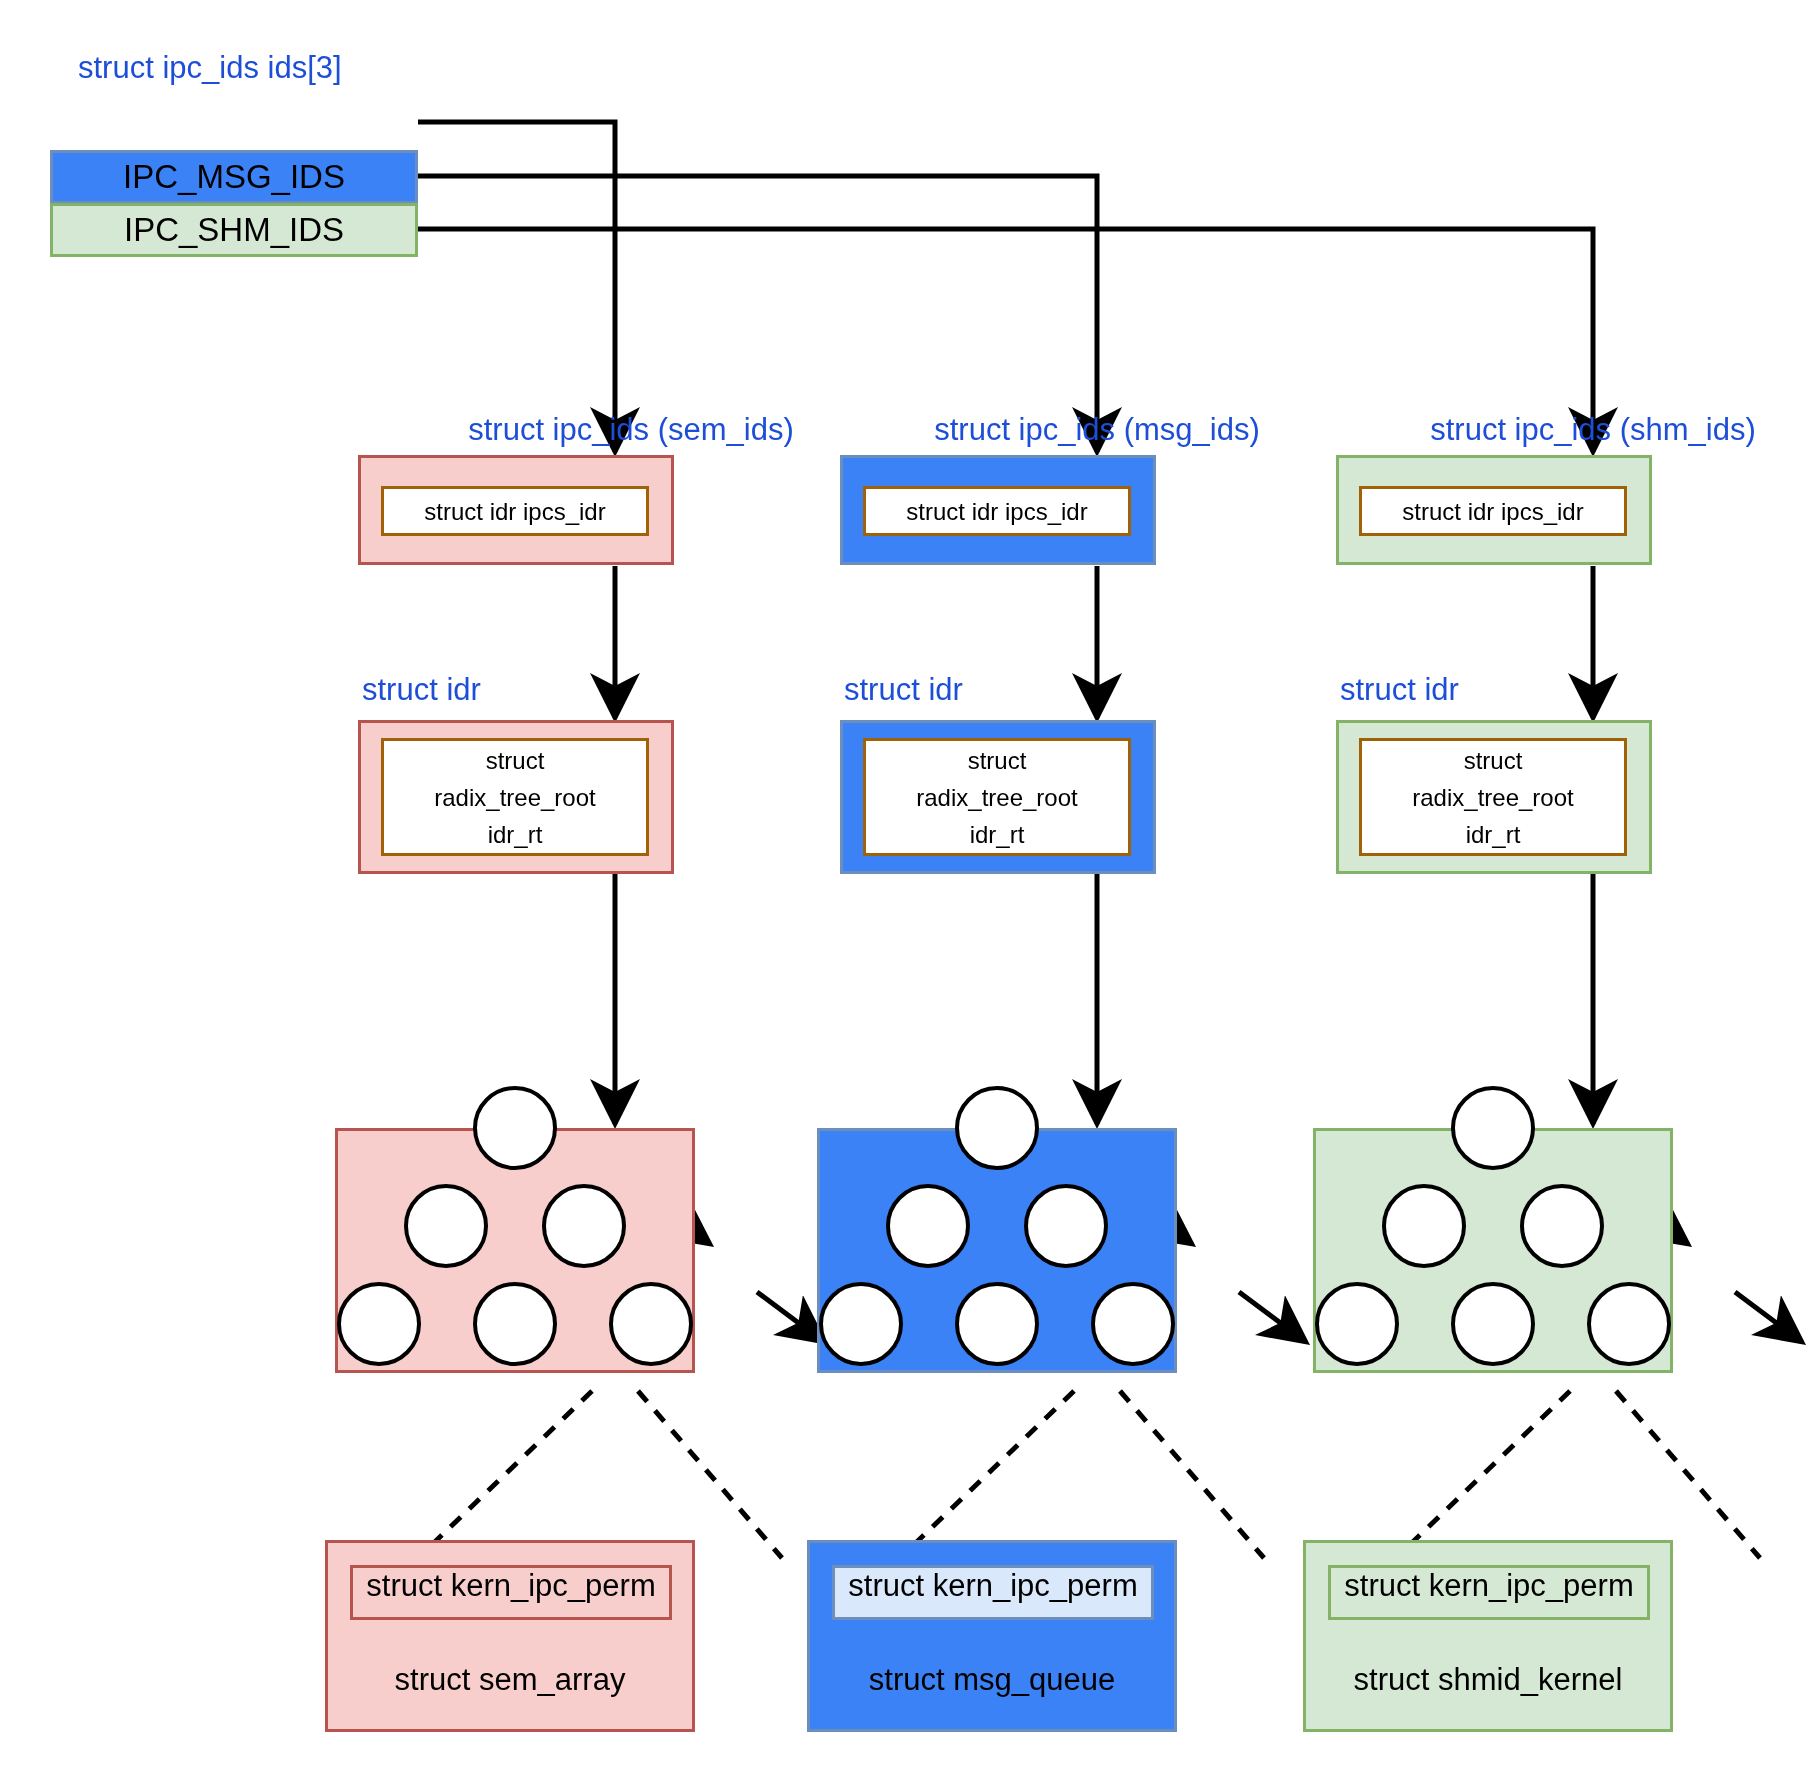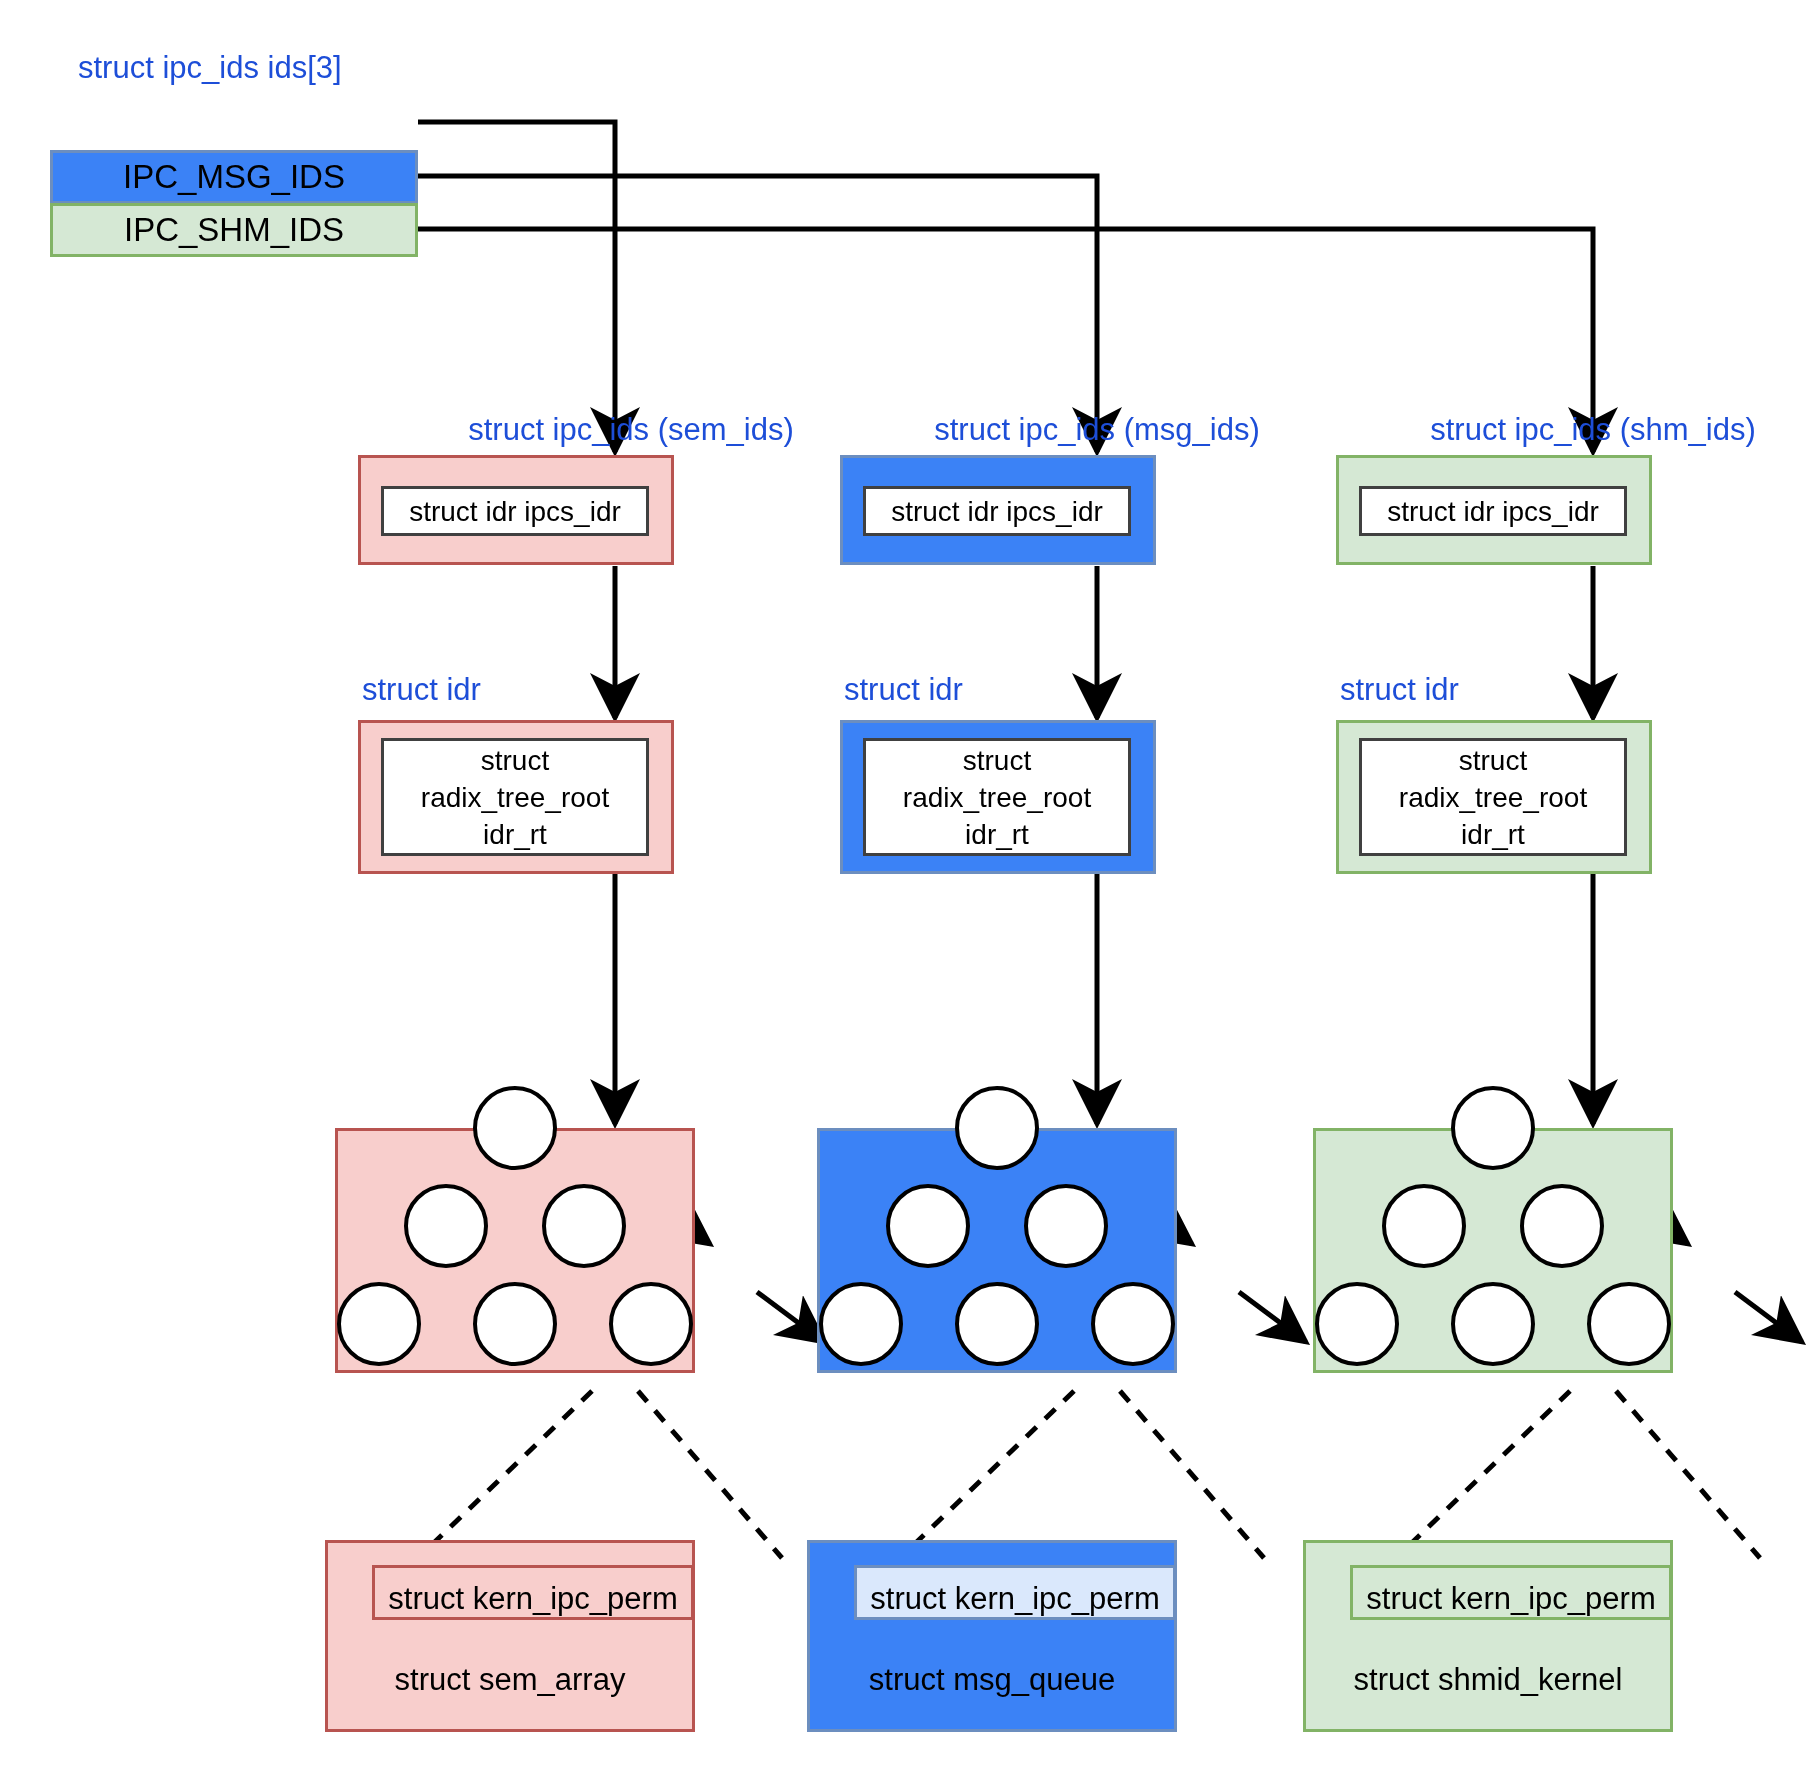--- a/index.html
+++ b/index.html
@@ -58,41 +58,40 @@
     align-items: center;
     justify-content: center;
     font-size: 33px;
   }
 
   
   .field {
     position: absolute;
     box-sizing: border-box;
     background: #ffffff;
-    border: 3px solid #404040;
+    border: 3px solid #a16207;
     display: flex;
     align-items: center;
     justify-content: center;
     text-align: center;
-    font-size: 28px;
+    font-size: 24px;
     line-height: 37px;
     white-space: pre-line;
   }
 
   
   .perm {
     position: absolute;
     box-sizing: border-box;
     border-width: 3px;
     border-style: solid;
     display: flex;
-    align-items: flex-end;
+    align-items: flex-start;
     justify-content: center;
     font-size: 31px;
-    margin-left: 22px;
   }
   .perm.red   { background: #f8cecc; border-color: #b85450; }
   .perm.blue  { background: #dae8fc; border-color: #6c8ebf; }
   .perm.green { background: #d5e8d4; border-color: #82b366; }
 
   .structname {
     position: absolute;
     font-size: 31px;
     text-align: center;
     white-space: nowrap;

